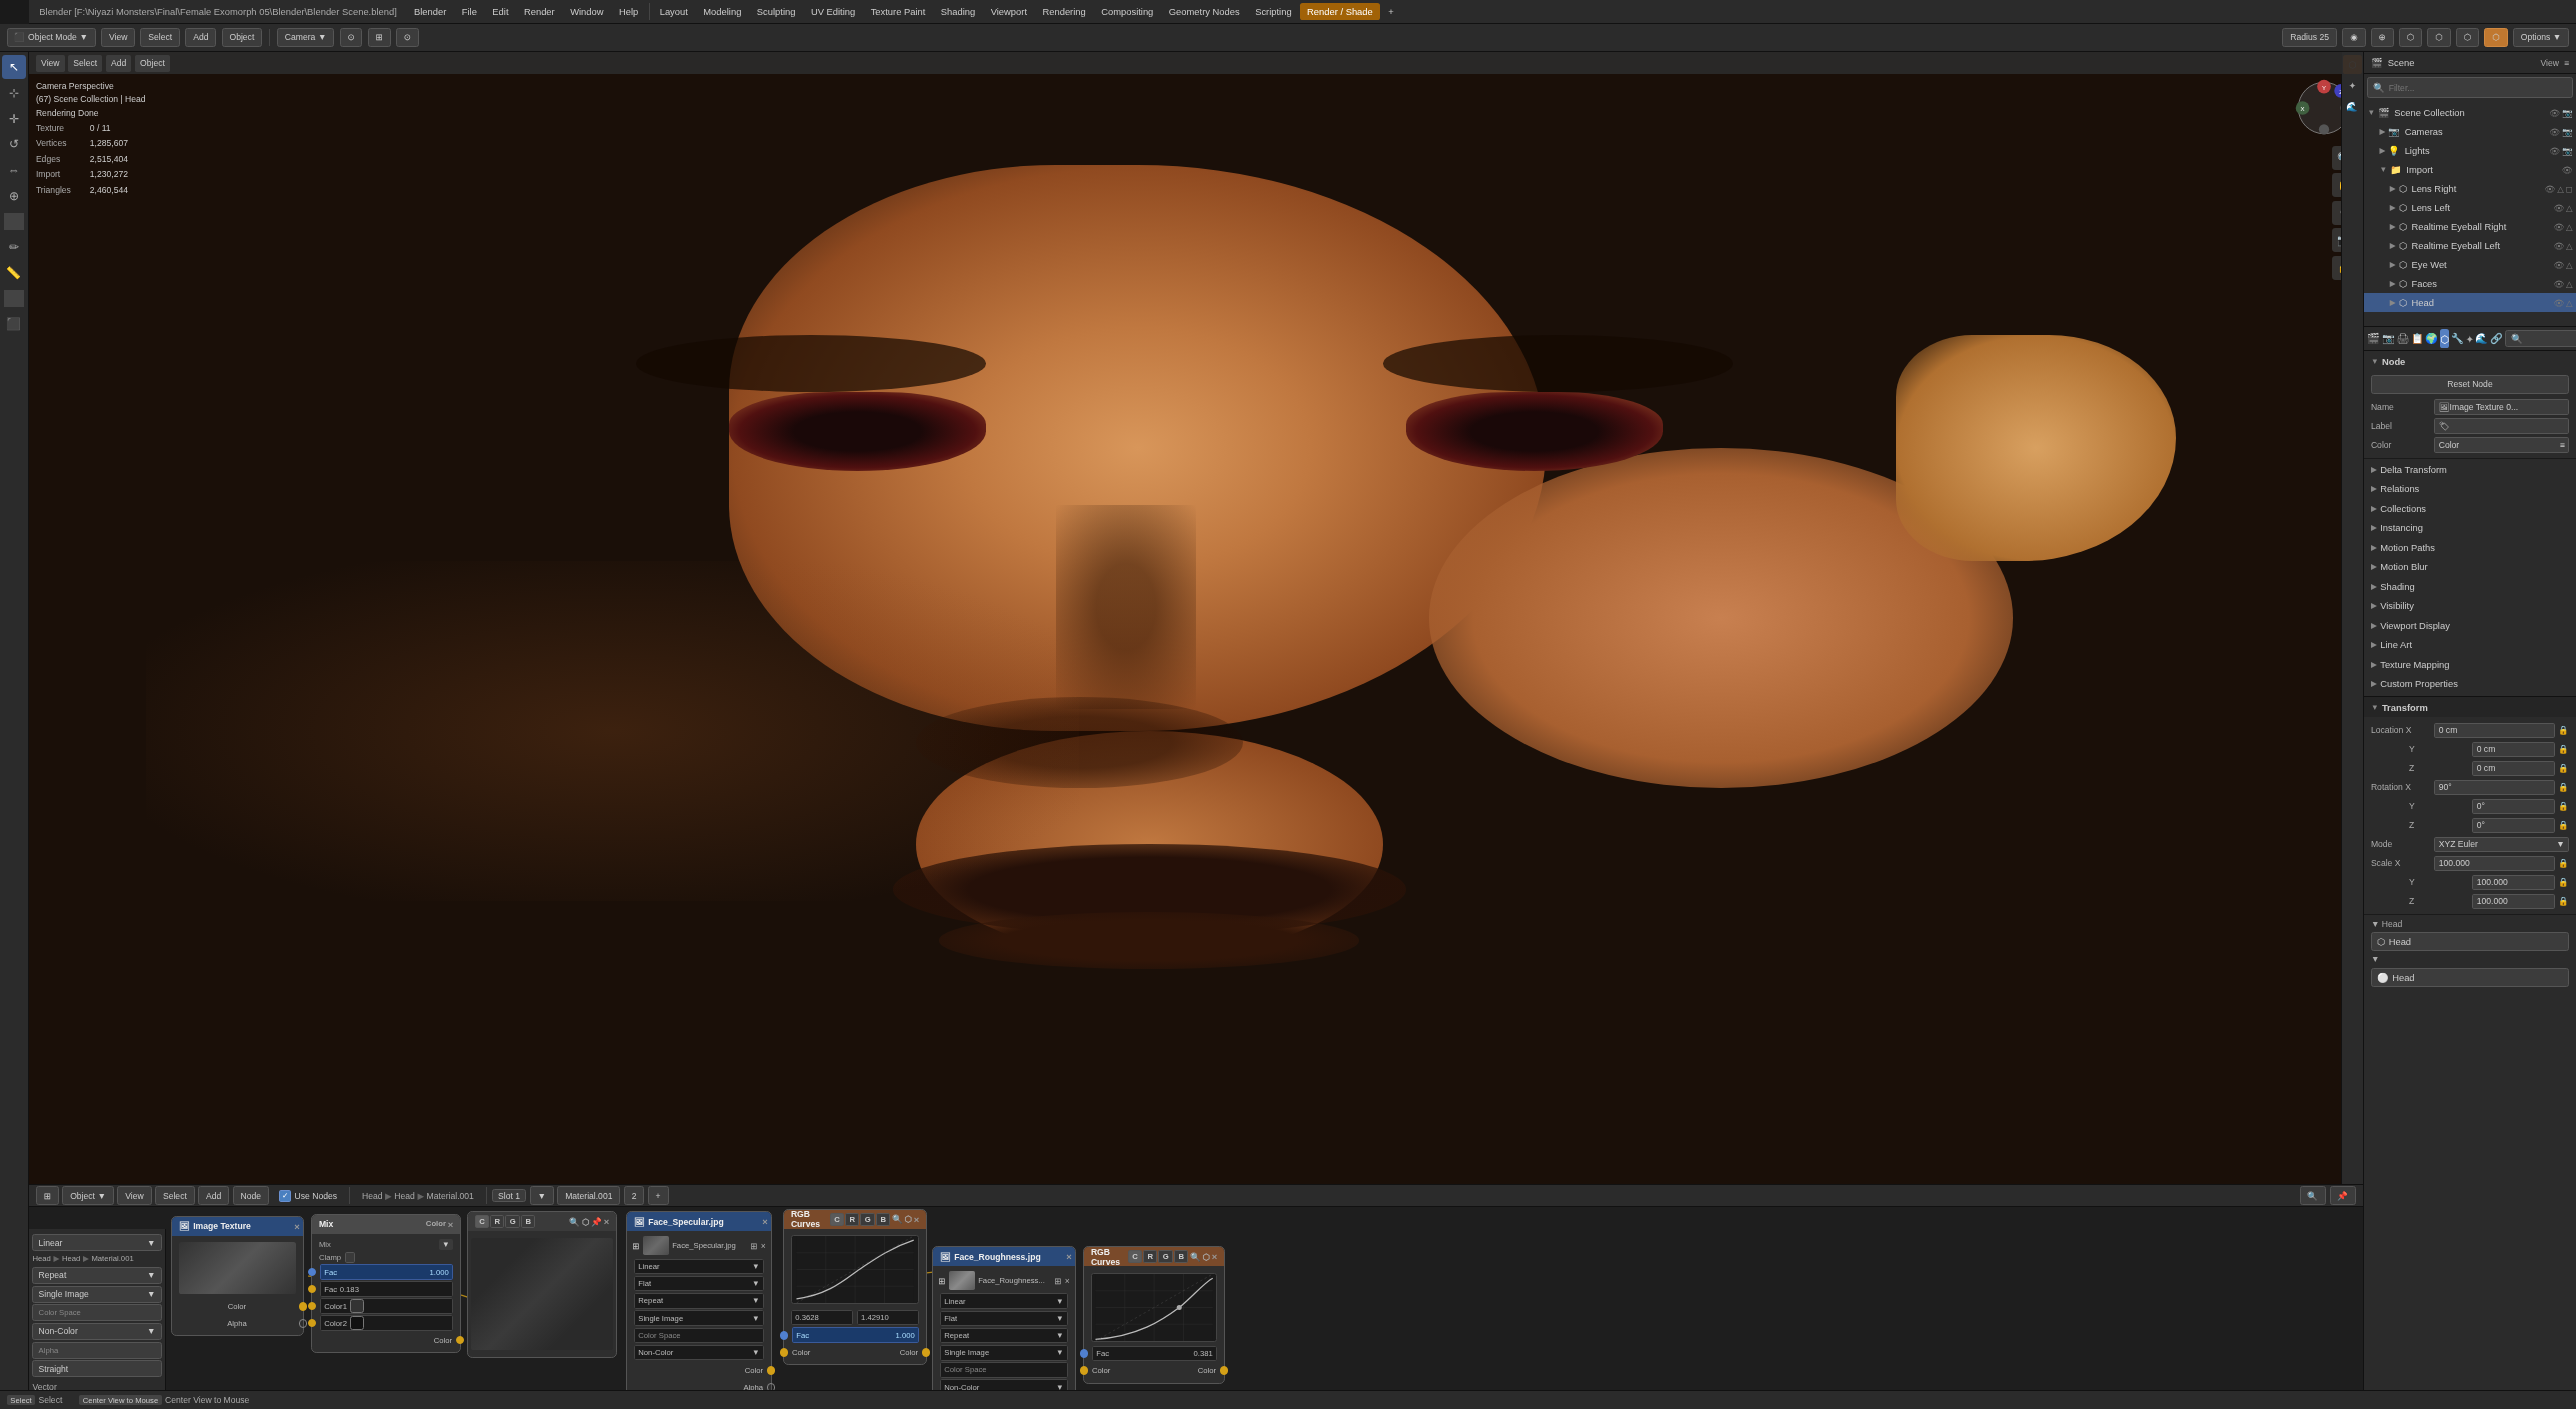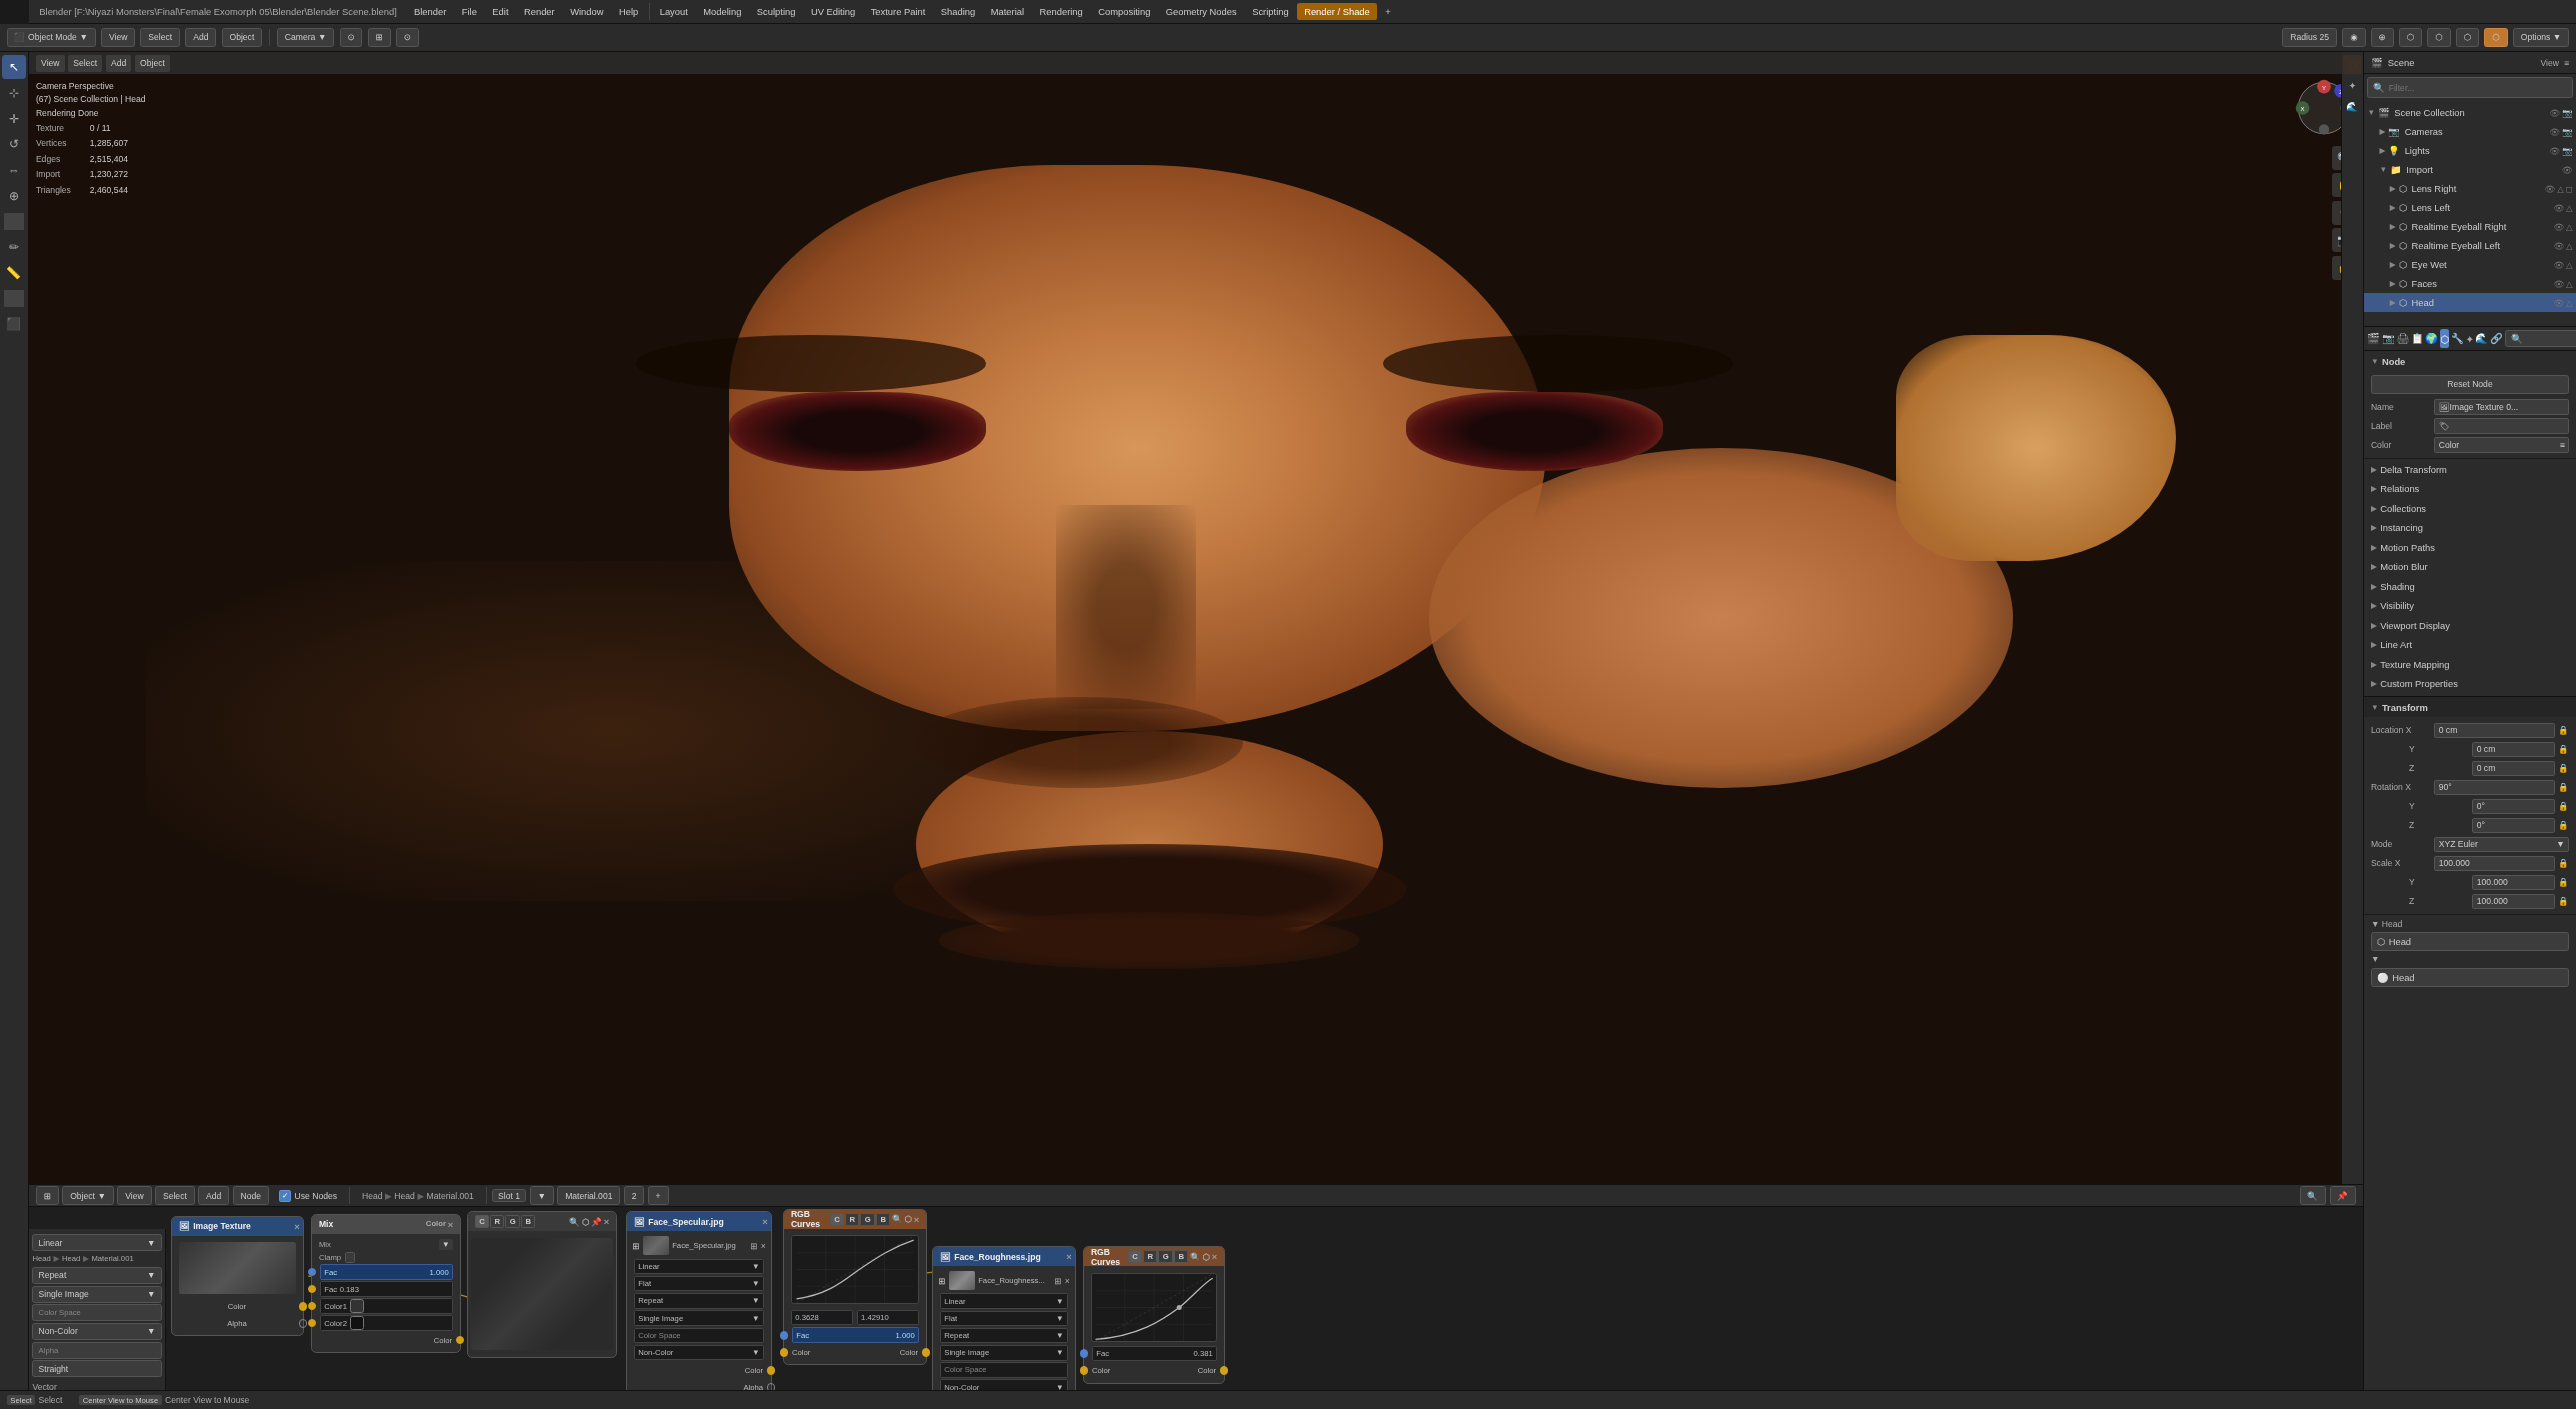--- a/index.html
+++ b/index.html
@@ -770,21 +770,21 @@
     <span class="menu-item">Render</span>
     <span class="menu-item">Window</span>
     <span class="menu-item">Help</span>
     <div class="toolbar-separator"></div>
     <span class="menu-item">Layout</span>
     <span class="menu-item">Modeling</span>
     <span class="menu-item">Sculpting</span>
     <span class="menu-item">UV Editing</span>
     <span class="menu-item">Texture Paint</span>
     <span class="menu-item">Shading</span>
-    <span class="menu-item">Material</span>
+    <span class="menu-item">Viewport</span>
     <span class="menu-item">Rendering</span>
     <span class="menu-item">Compositing</span>
     <span class="menu-item">Geometry Nodes</span>
     <span class="menu-item">Scripting</span>
     <span class="menu-item active">Render / Shade</span>
     <span class="menu-item">+</span>
   </div>
 </div>
 
 <div class="header-toolbar">

